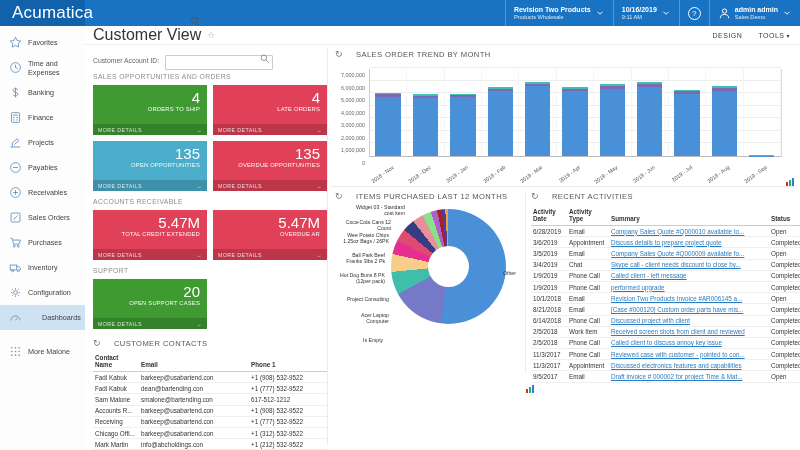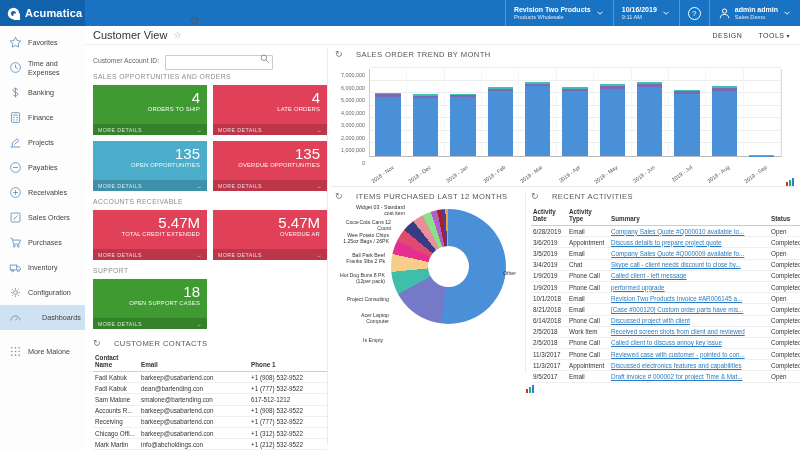--- a/index.html
+++ b/index.html
@@ -5,21 +5,21 @@
   * { margin:0; padding:0; box-sizing:border-box; }
   html,body { width:800px; height:450px; overflow:hidden; background:#fff;
     font-family:"Liberation Sans","DejaVu Sans",sans-serif; }
   .stage { position:relative; width:800px; height:450px; background:#fff; }
 
   
   .topbar { position:absolute; top:0; left:0; right:0; height:26px; background:#1a73c2;
     display:flex; align-items:center; color:#fff; z-index:5; }
   .logo { width:85px; height:26px; background:#1261ab; display:flex; align-items:center;
     gap:5px; padding-left:7px; cursor:pointer; }
-  .logo-text { font-size:11px; font-weight:bold; letter-spacing:.2px; }
+  .logo-text { font-size:17px; font-weight:normal; letter-spacing:.2px; }
   .searchbox { position:relative; margin-left:7px; width:112px; }
   .searchbox input { width:112px; height:16px; border:none; border-radius:2px; background:#fff;
     font-size:7px; padding:0 16px 0 5px; color:#333; outline:none; }
   .searchbox input::placeholder { color:#999; }
   .searchbox .mag { position:absolute; right:3px; top:2px; }
   .top-right { margin-left:auto; display:flex; align-items:stretch; height:26px; }
   .tr-item { display:flex; align-items:center; gap:4px; padding:0 8px;
     border-left:1px solid rgba(255,255,255,.25); cursor:pointer; }
   .tr-lines { display:flex; flex-direction:column; align-items:flex-start; line-height:1.15; }
   .tr-lines .l1 { font-size:7px; font-weight:bold; }
@@ -34,21 +34,21 @@
     cursor:pointer; }
   .side-item.selected { background:#cfe2f4;gap:20px; }
   .side-item.gap-top { margin-top:9px; }
   .s-label { font-size:7.2px; color:#3f3f3f; }
   .s-icon { width:13px; height:13px; display:flex; }
 
   
   .main { position:absolute; top:26px; left:85px; right:0; bottom:0; background:#fff; }
   .page-head { position:absolute; top:0; left:0; right:0; height:19px; display:flex;
     align-items:center; padding:0 10px 0 8px; border-bottom:1px solid #ececec; }
-  .page-title { font-size:11px; color:#333; }
+  .page-title { font-size:16px; color:#333; }
   .fav-star { font-size:9px; color:#999; margin-left:6px; cursor:pointer; }
   .spacer { flex:1; }
   .head-btn { background:none; border:none; font-size:7px; color:#3c3c3c; letter-spacing:.5px;
     cursor:pointer; margin-left:16px; font-family:inherit; }
   .caret { font-size:6px; margin-left:2px; }
   .filter-row { position:absolute; top:25px; left:8px; display:flex; align-items:center; gap:6px; }
   .filter-row label { font-size:6.8px; color:#666; }
   .filter-input { position:relative; display:inline-block; }
   .filter-input input { width:108px; height:15px; border:1px solid #ccc; border-radius:1px;
     font-size:7px; padding:0 15px 0 4px; outline:none; }
@@ -371,21 +371,21 @@
             <div class="tile-label">OVERDUE AR</div>
             <div class="tile-footer">
               <span>MORE DETAILS</span>
               <span>→</span>
             </div>
           </div>
         </div>
         <div class="section-title">SUPPORT</div>
         <div class="tile-grid">
           <div class="tile" style="background: rgb(63, 155, 49);">
-            <div class="tile-num">18</div>
+            <div class="tile-num">20</div>
             <div class="tile-label">OPEN SUPPORT CASES</div>
             <div class="tile-footer">
               <span>MORE DETAILS</span>
               <span>→</span>
             </div>
           </div>
         </div>
         <section class="contacts-widget">
         <div class="w-title">
           <span class="refresh">↻</span>

